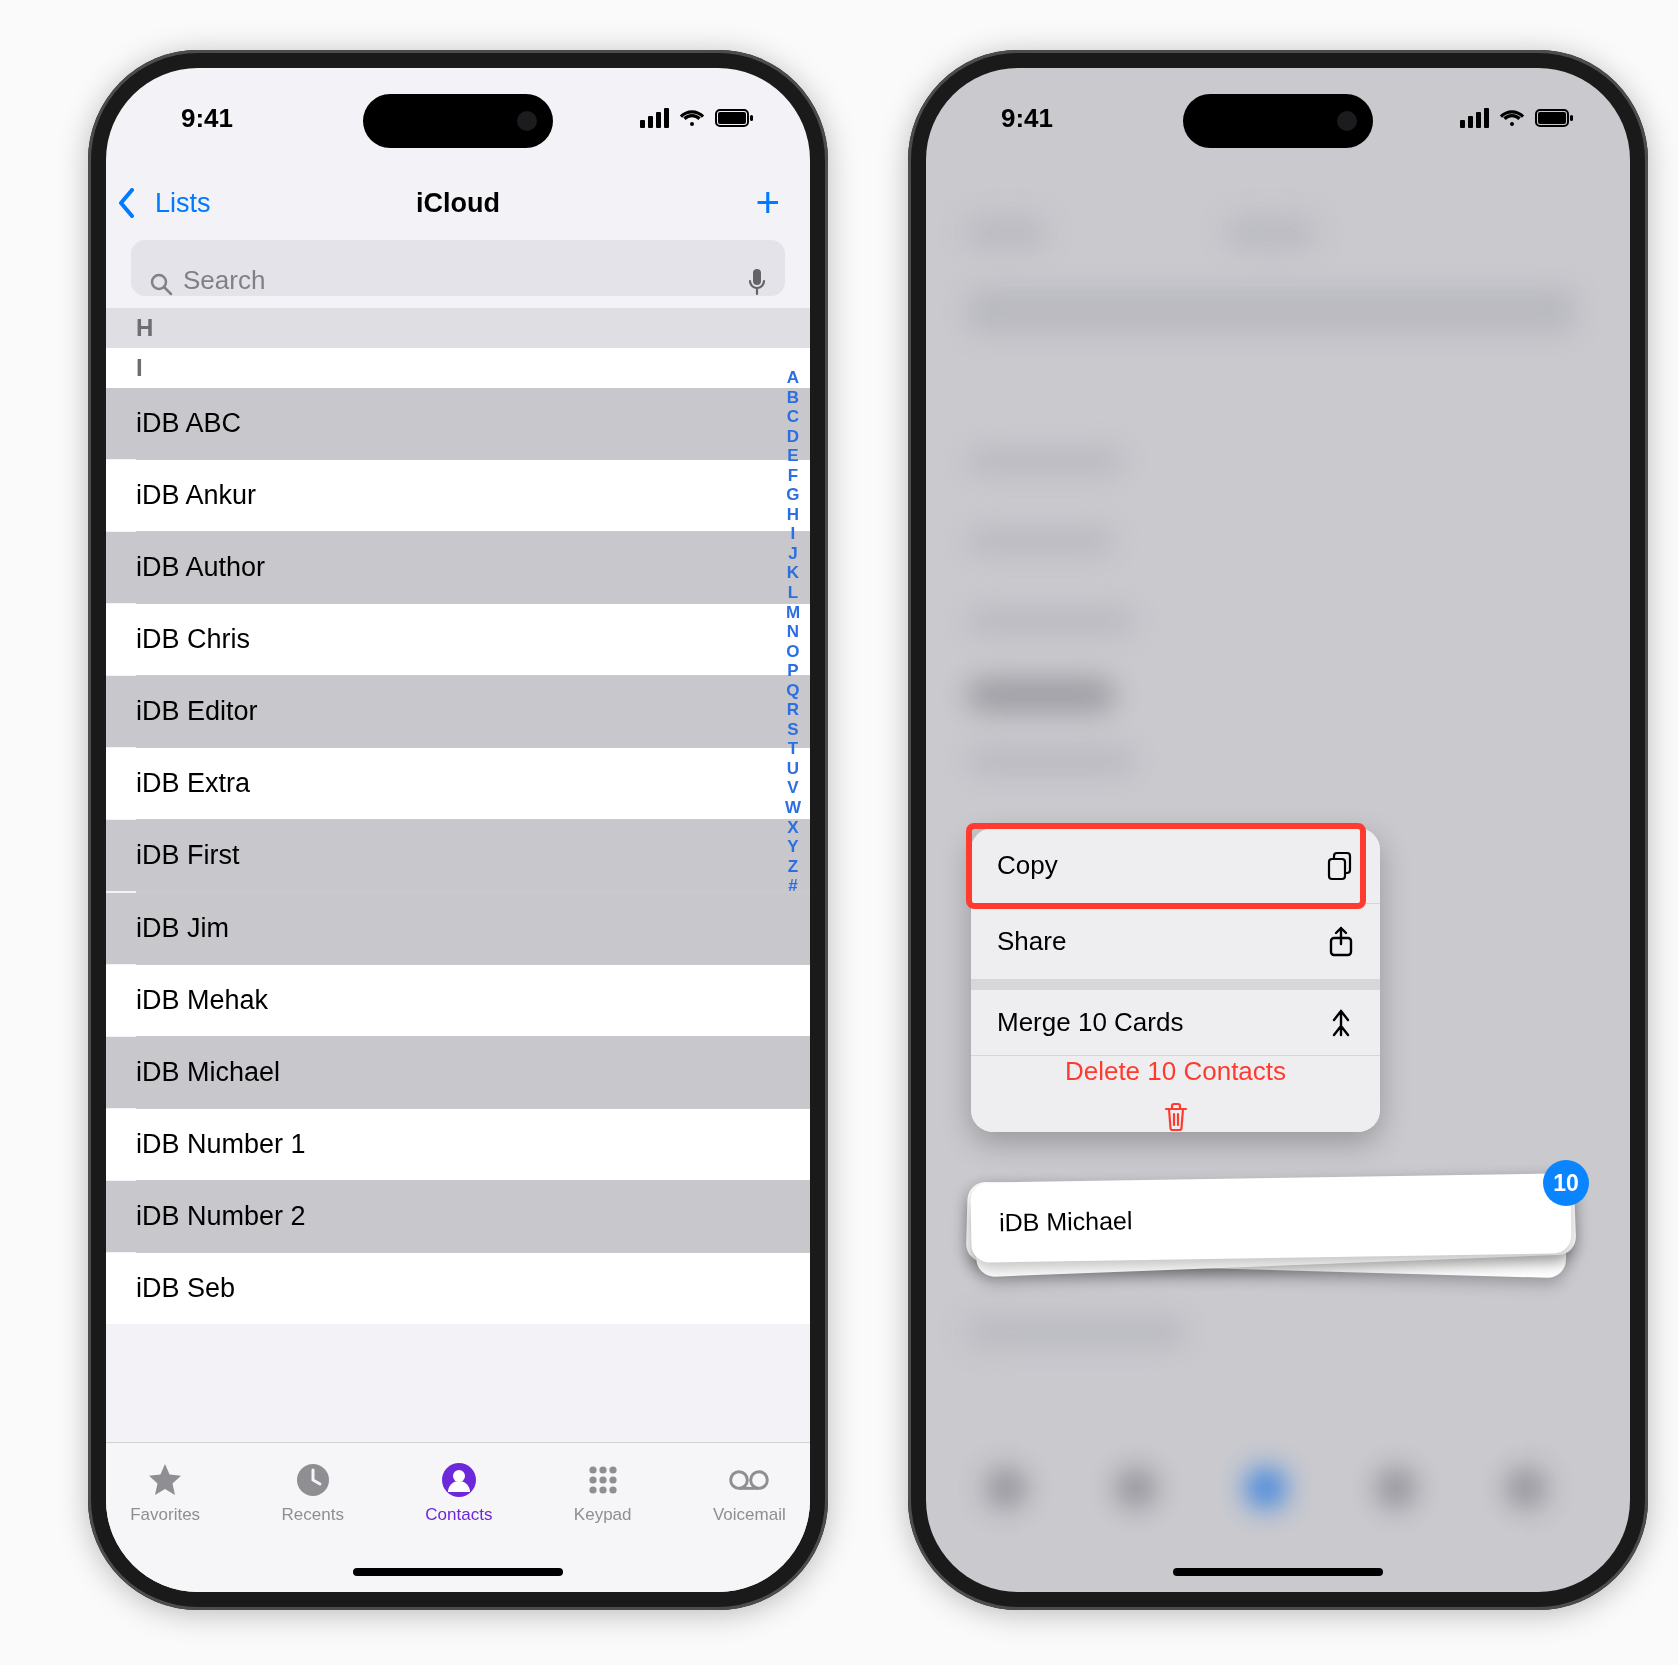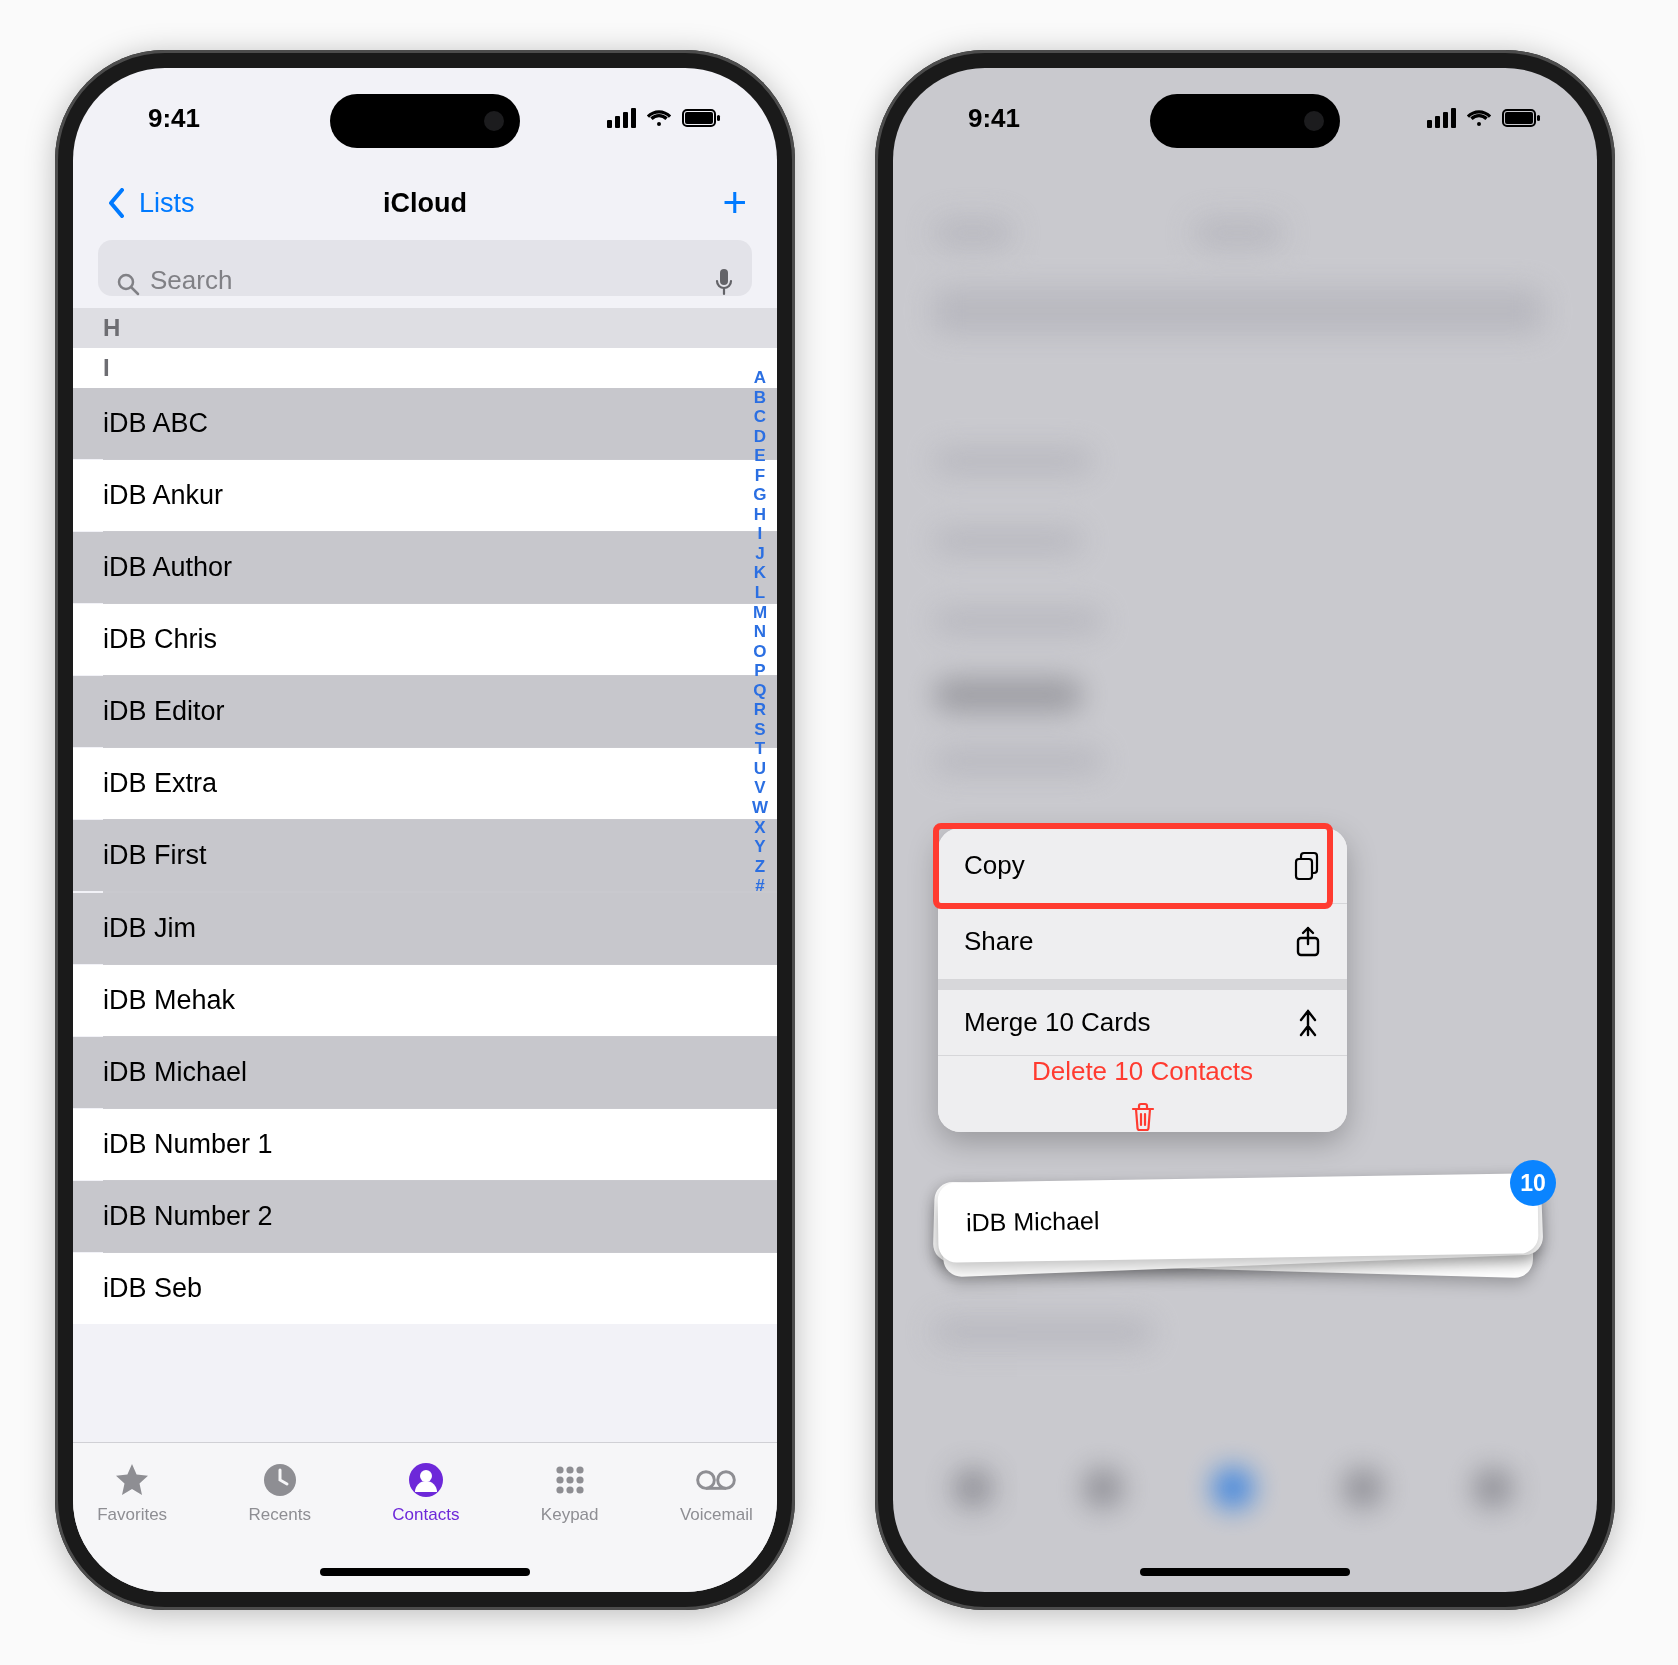--- a/index.html
+++ b/index.html
@@ -6,20 +6,21 @@
   body { background: #fafafa; width: 1678px; height: 1665px; position: relative; }
 
   .phone {
     position: absolute;
     width: 740px;
     height: 1560px;
     border-radius: 110px;
     background: #1a1a1a;
     box-shadow: 0 0 0 3px #4c4c4c inset, 0 4px 30px rgba(0,0,0,.25);
     padding: 18px;
+    margin-left: 33px;
   }
   .phone.left  { left: 55px;  top: 50px; }
   .phone.right { left: 875px; top: 50px; }
 
   .screen {
     width: 100%; height: 100%;
     background: #f2f2f7;
     border-radius: 92px;
     overflow: hidden;
     position: relative;
@@ -46,21 +47,21 @@
   .bars        { display:flex; align-items:flex-end; gap:3px; }
   .bars span   { width:5px; background:#000; border-radius:1px; }
   .bars span:nth-child(1){height:8px} .bars span:nth-child(2){height:12px}
   .bars span:nth-child(3){height:16px}.bars span:nth-child(4){height:20px}
   .wifi svg, .batt svg { display:block; }
 
   
   .nav { position:absolute; top:100px; left:0; right:0; height:70px;
          display:flex; align-items:center; justify-content:center;
          font-size:27px; padding:0 30px;}
-  .nav .back { position:absolute; left:34px; display:flex; align-items:center; gap:14px;
+  .nav .back { position:absolute; left:11px; display:flex; align-items:center; gap:20px;
                color:#007aff; font-size:27px;}
   .nav .title{ font-weight:600; }
   .nav .add  { position:absolute; right:30px; color:#007aff; font-size:42px; font-weight:300; line-height:1;}
 
   
   .search { position:absolute; top:172px; left:25px; right:25px; height:56px;
             background:#e3e3e9; border-radius:14px; display:flex; align-items:flex-end;
             padding:0 18px; gap:10px; color:#808085;}
   .search input { flex:1; border:none; background:transparent; font-size:26px; color:#000; outline:none;}
   .search input::placeholder{ color:#808085;}

